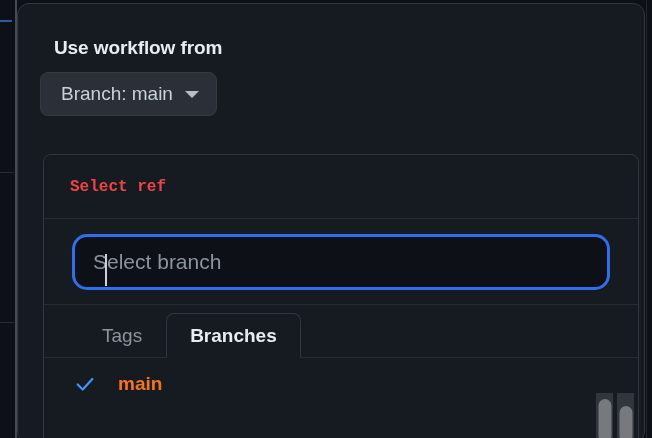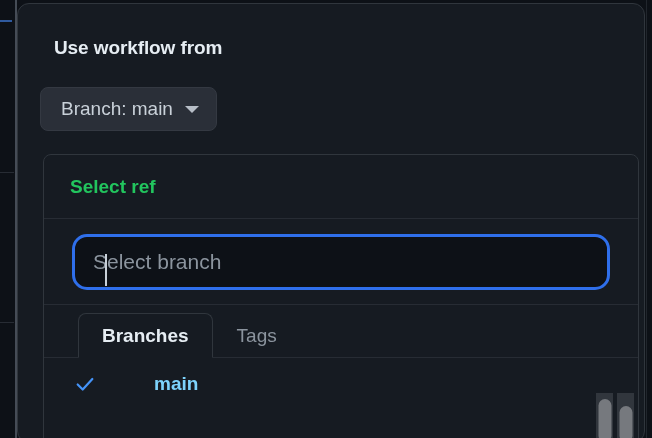--- a/index.html
+++ b/index.html
@@ -71,21 +71,21 @@
     font-weight: bold;
     color: #e6edf3;
     letter-spacing: -0.1px;
     margin-left: 12px;
   }
 
   
   #branch-button {
     position: absolute;
     left: 22px;
-    top: 83px;
+    top: 68px;
     height: 44px;
     padding: 0 17px 0 20px;
     display: flex;
     align-items: center;
     gap: 12px;
     background: #2a2f38;
     border: 1px solid #343942;
     border-radius: 8px;
     cursor: pointer;
   }
@@ -114,23 +114,24 @@
   }
 
   .panel-header {
     height: 64px;
     display: flex;
     align-items: center;
     padding: 0 26px;
     border-bottom: 1px solid #272c34;
   }
   .panel-header-title {
-    font-size: 19px;
+    font-size: 16px;
     font-weight: bold;
-    color: #22c55e;
+    color: #ef4444;
+    font-family: Liberation Mono, monospace;
   }
 
   .panel-search-row {
     height: 86px;
     display: flex;
     align-items: center;
     padding: 0 28px;
     border-bottom: 1px solid #272c34;
   }
 
@@ -211,22 +212,21 @@
     cursor: pointer;
   }
   .check-icon {
     width: 22px;
     height: 22px;
     flex: 0 0 22px;
   }
   .ref-item .name {
     font-size: 19px;
     font-weight: bold;
-    color: #7dd3fc;
-    margin-left: 36px;
+    color: #f97316;
   }
 
   
   .scrollbar {
     position: absolute;
     bottom: 0;
     background: #31363d;
   }
   .scrollbar .thumb {
     position: absolute;
@@ -298,22 +298,22 @@
 
     <div class="panel-header">
       <span class="panel-header-title">Select ref</span>
     </div>
 
     <div class="panel-search-row">
       <input id="branch-search-input" type="text" placeholder="Select branch" value="" style="">
     </div>
 
     <div class="panel-tabs">
+      <div class="tab inactive">Tags</div>
       <div class="tab active">Branches</div>
-      <div class="tab inactive">Tags</div>
     </div>
 
     <div class="ref-list">
       <div class="ref-item">
         <svg class="check-icon" viewBox="0 0 24 24" fill="none">
           <path d="M4 12.5 L9.5 18 L20 6.5" stroke="#4493f8" stroke-width="2.4" stroke-linecap="round" stroke-linejoin="round"></path>
         </svg>
         <span class="name">main</span>
       </div>
     </div>

